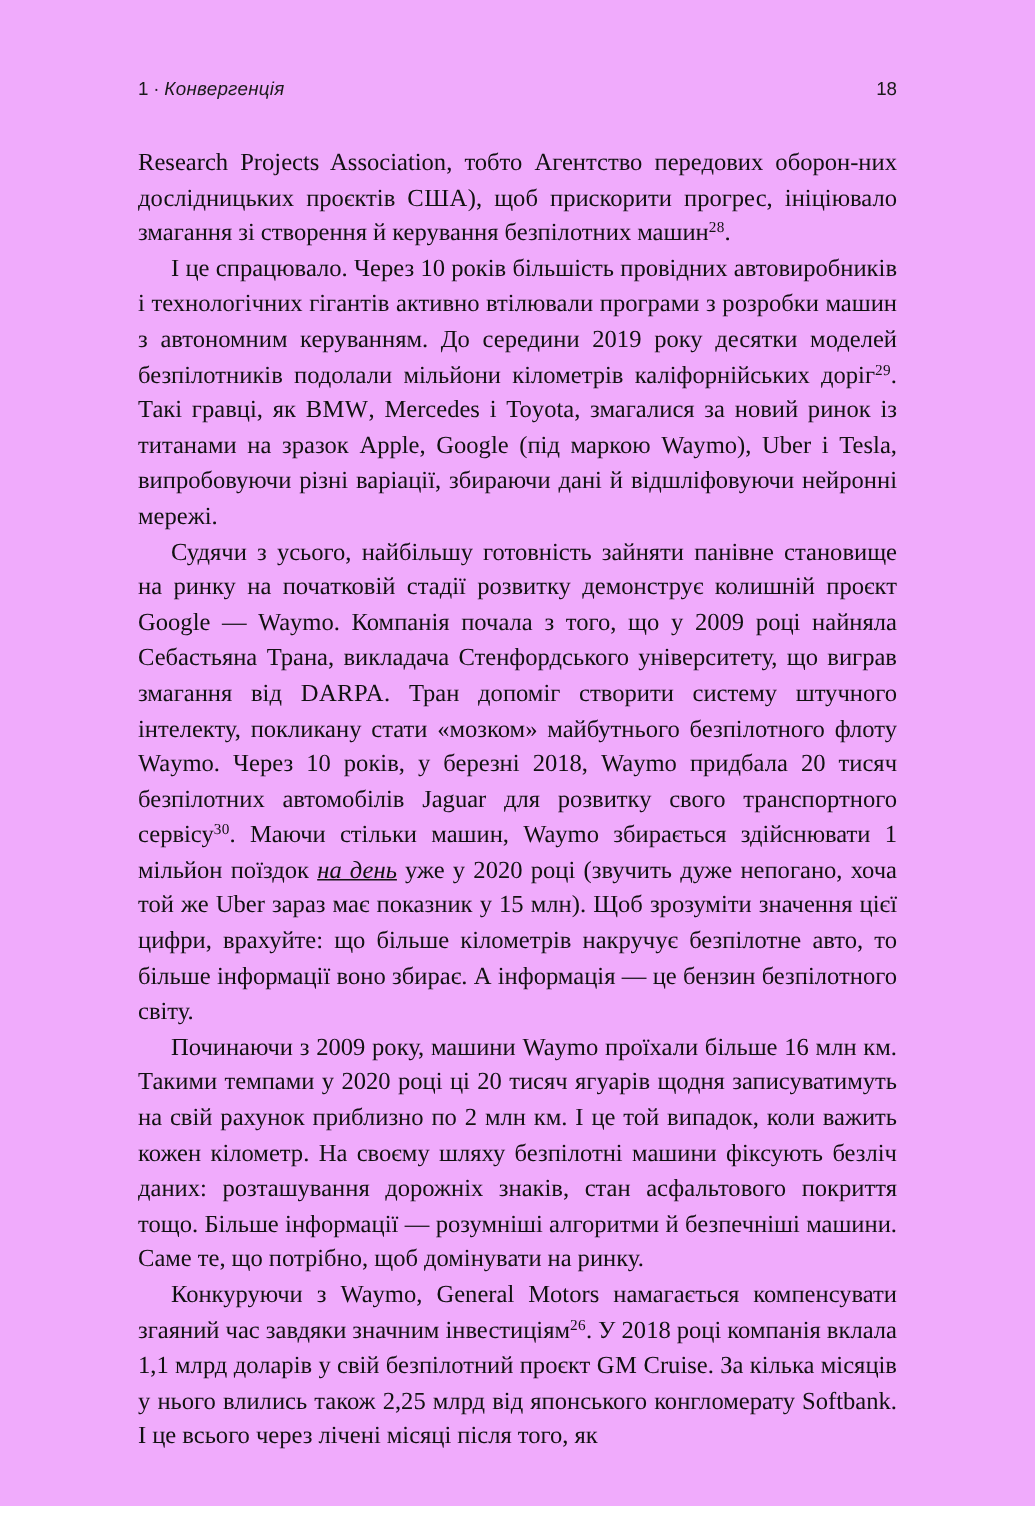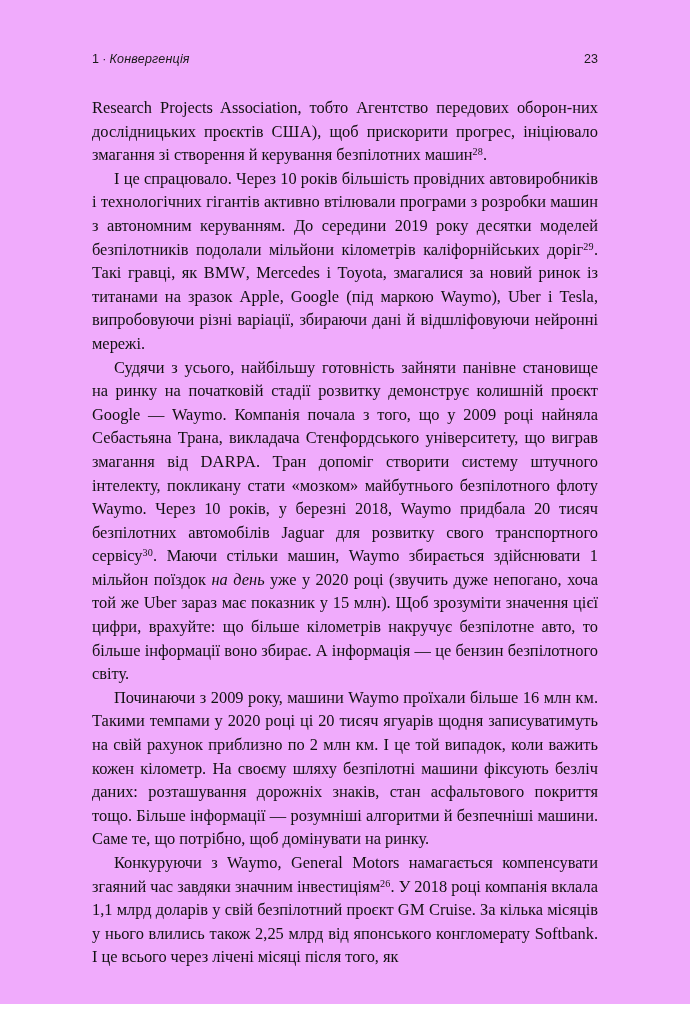--- a/index.html
+++ b/index.html
@@ -75,38 +75,39 @@
   }
 
   
   .sc {
     font-variant: small-caps;
     font-feature-settings: "smcp" 1;
     letter-spacing: 0.3px;
   }
   .ital {
     font-style: italic;
+    text-decoration: underline;
   }
   sup.fn {
     font-size: 0.62em;
     line-height: 0;
     vertical-align: 0.52em;
     letter-spacing: 0.2px;
   }
 </style>
 </head>
 <body>
 
 <div class="page">
 
   <div class="running-head">
     <div class="rh-left">
       <span class="folio-num">1</span><span class="mid-dot">·</span><span>Конвергенція</span>
     </div>
-    <div class="rh-right">23</div>
+    <div class="rh-right">18</div>
   </div>
 
   <div class="textblock">
 
     <p class="para noindent">Research Projects Association, тобто Агентство передових оборон-них дослідницьких проєктів <span class="sc">США</span>), щоб прискорити прогрес, ініціювало змагання зі створення й керування безпілотних машин<sup class="fn">28</sup>.</p>
     <p class="para indent">І це спрацювало. Через 10 років більшість провідних автовиробників і технологічних гігантів активно втілювали програми з розробки машин з автономним керуванням. До середини 2019 року десятки моделей безпілотників подолали мільйони кілометрів каліфорнійських доріг<sup class="fn">29</sup>. Такі гравці, як <span class="sc">BMW</span>, Mercedes і Toyota, змагалися за новий ринок із титанами на зразок Apple, Google (під маркою Waymo), Uber і Tesla, випробовуючи різні варіації, збираючи дані й відшліфовуючи нейронні мережі.</p>
     <p class="para indent">Судячи з усього, найбільшу готовність зайняти панівне становище на ринку на початковій стадії розвитку демонструє колишній проєкт Google — Waymo. Компанія почала з того, що у 2009 році найняла Себастьяна Трана, викладача Стенфордського університету, що виграв змагання від <span class="sc">DARPA</span>. Тран допоміг створити систему штучного інтелекту, покликану стати «мозком» майбутнього безпілотного флоту Waymo. Через 10 років, у березні 2018, Waymo придбала 20 тисяч безпілотних автомобілів Jaguar для розвитку свого транспортного сервісу<sup class="fn">30</sup>. Маючи стільки машин, Waymo збирається здійснювати 1 мільйон поїздок <em class="ital">на день</em> уже у 2020 році (звучить дуже непогано, хоча той же Uber зараз має показник у 15 млн). Щоб зрозуміти значення цієї цифри, врахуйте: що більше кілометрів накручує безпілотне авто, то більше інформації воно збирає. А інформація — це бензин безпілотного світу.</p>
     <p class="para indent">Починаючи з 2009 року, машини Waymo проїхали більше 16 млн км. Такими темпами у 2020 році ці 20 тисяч ягуарів щодня записуватимуть на свій рахунок приблизно по 2 млн км. І це той випадок, коли важить кожен кілометр. На своєму шляху безпілотні машини фіксують безліч даних: розташування дорожніх знаків, стан асфальтового покриття тощо. Більше інформації — розумніші алгоритми й безпечніші машини. Саме те, що потрібно, щоб домінувати на ринку.</p>
     <p class="para indent">Конкуруючи з Waymo, General Motors намагається компенсувати згаяний час завдяки значним інвестиціям<sup class="fn">26</sup>. У 2018 році компанія вклала 1,1 млрд доларів у свій безпілотний проєкт <span class="sc">GM</span> Cruise. За кілька місяців у нього влились також 2,25 млрд від японського конгломерату Softbank. І це всього через лічені місяці після того, як</p>
 

